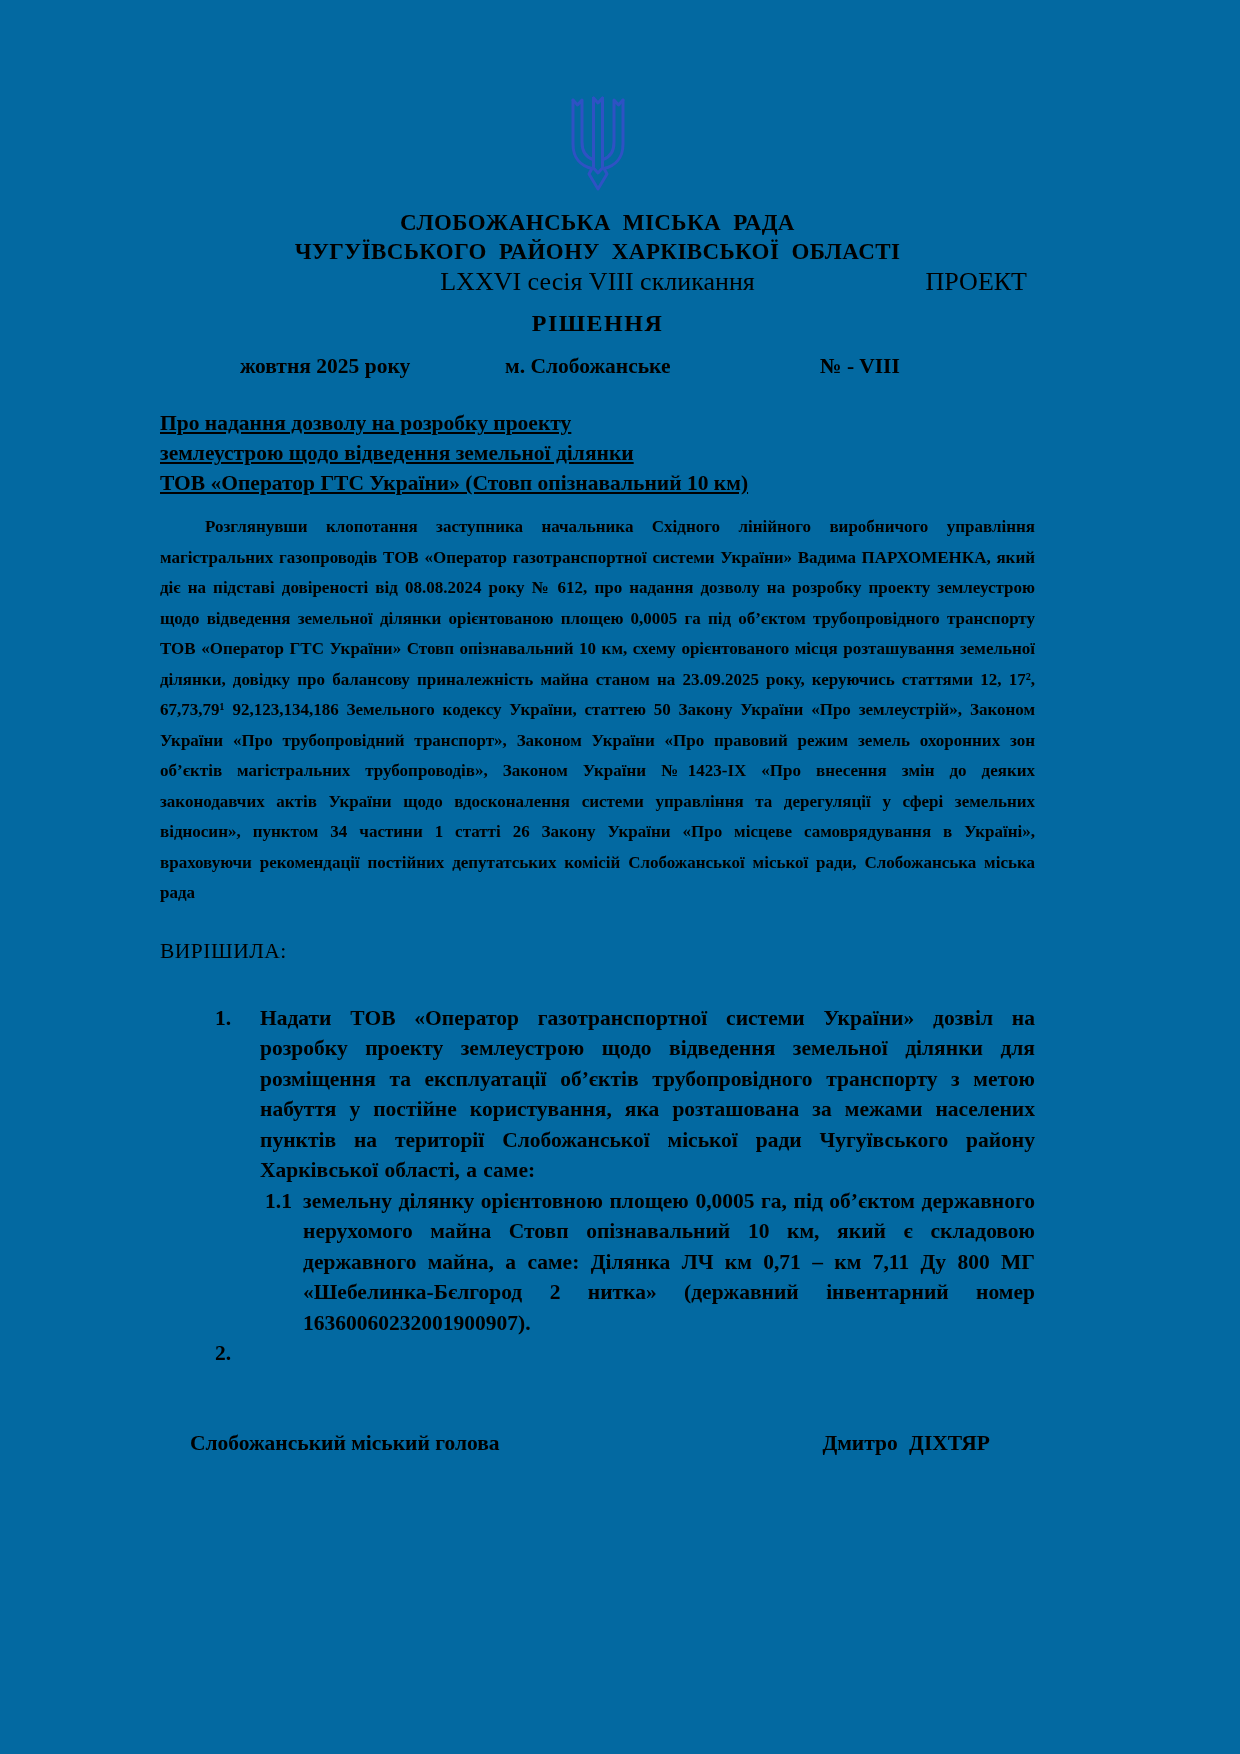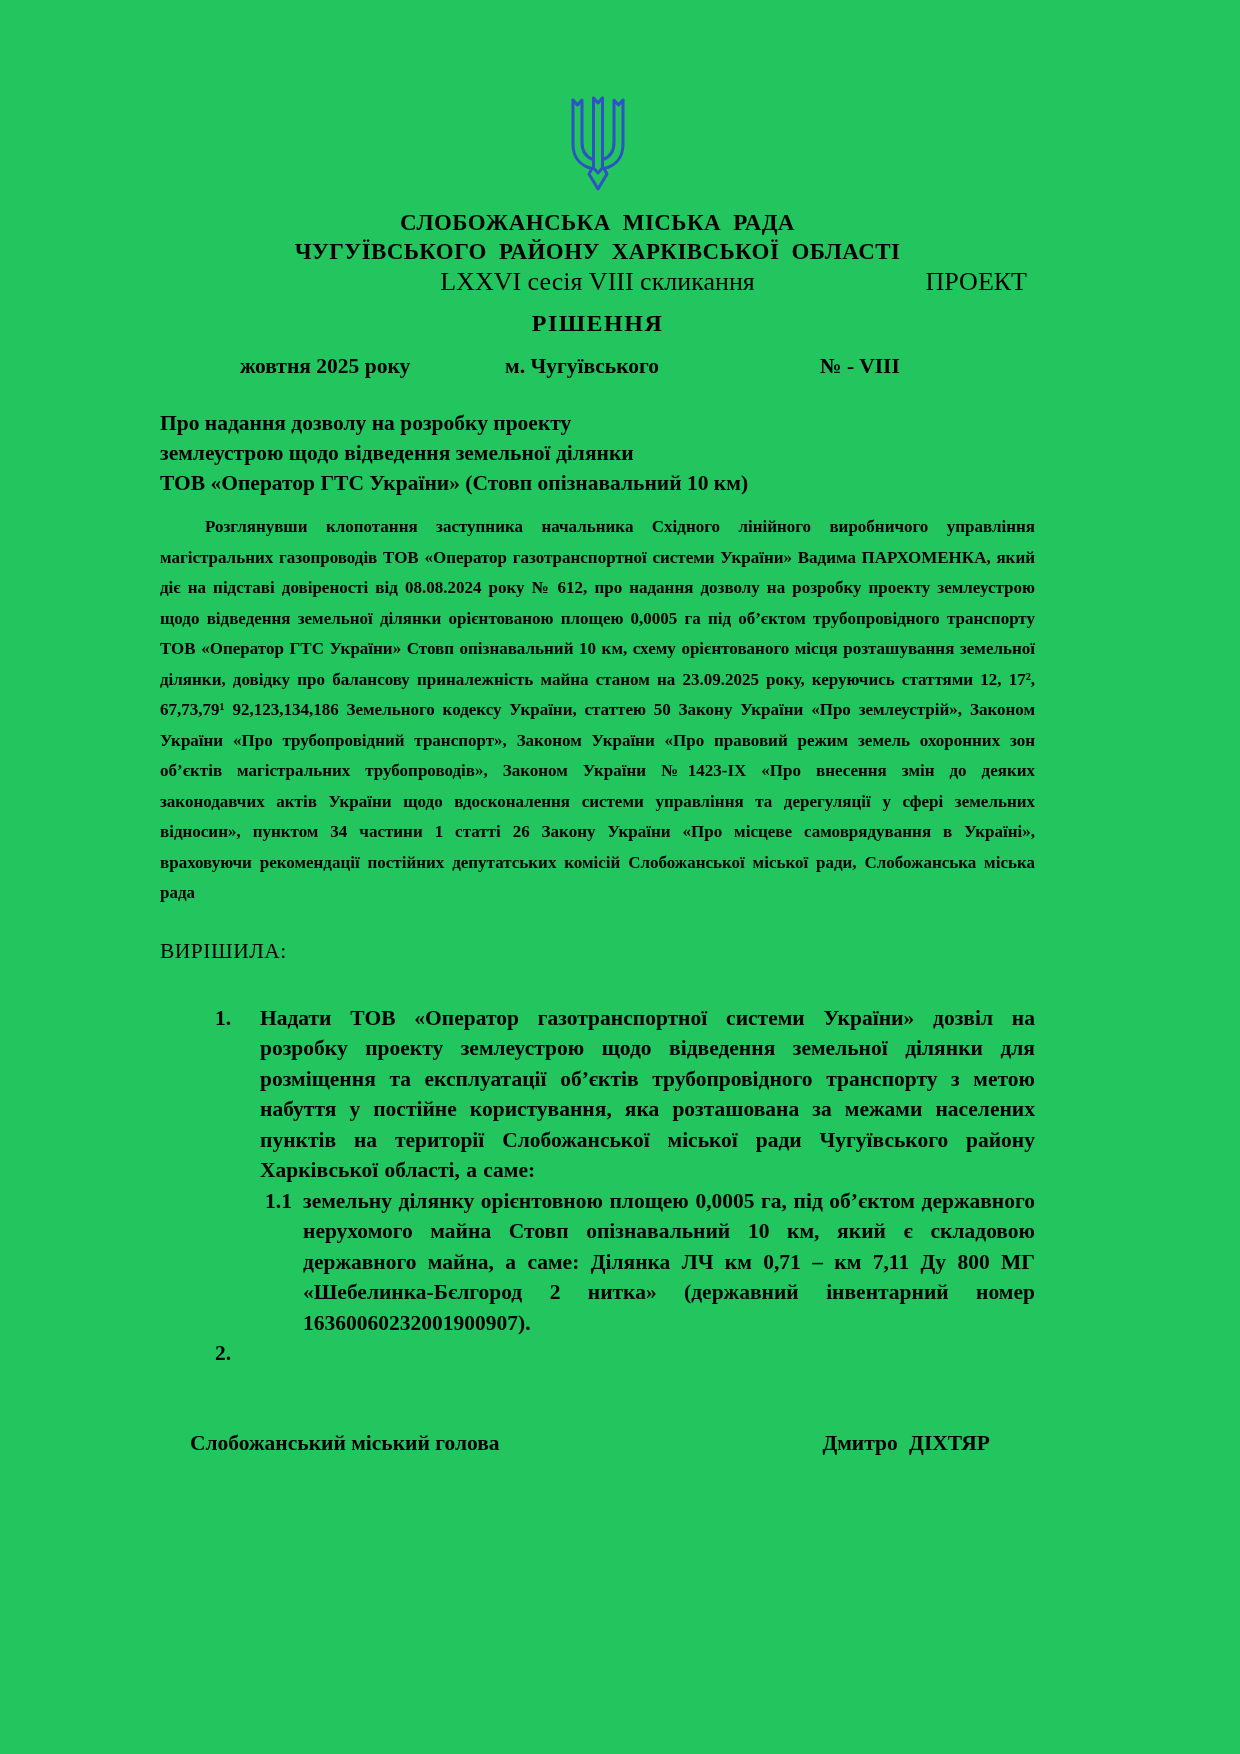--- a/index.html
+++ b/index.html
@@ -1,21 +1,21 @@
 <!DOCTYPE html>
 <html><head>
 <meta charset="utf-8">
 <style>
   html, body { margin: 0; padding: 0; background: #ffffff; }
   .page {
     position: relative;
     width: 1240px;
     height: 1754px;
     box-sizing: border-box;
-    background: #22c55e;
+    background: #0369a1;
     color: #000000;
     font-family: "Liberation Serif", serif;
     font-size: 21px;
     padding: 92px 205px 0 160px;
     overflow: hidden;
   }
   .emblem-wrap { text-align: center; margin-bottom: 8px; }
   .org-name {
     text-align: center;
     font-weight: bold;
@@ -49,20 +49,21 @@
   }
   .dateline span { position: absolute; top: 0; white-space: nowrap; }
   .dl-date   { left: 80px; }
   .dl-place  { left: 345px; }
   .dl-number { left: 660px; }
   .subject {
     font-weight: bold;
     font-size: 21.5px;
     line-height: 30px;
     margin-top: 26px;
+    text-decoration: underline;
   }
   .preamble {
     margin-top: 14px;
     text-align: justify;
     font-weight: bold;
     font-size: 17px;
     line-height: 30.5px;
     text-indent: 45px;
     word-spacing: 1px;
   }
@@ -115,21 +116,21 @@
 
   <div class="session-row">
     <span>LXXVI сесія VIII скликання</span>
     <span class="project-label">ПРОЕКТ</span>
   </div>
 
   <div class="doc-title">РІШЕННЯ</div>
 
   <div class="dateline">
     <span class="dl-date">жовтня 2025 року</span>
-    <span class="dl-place">м. Чугуївського</span>
+    <span class="dl-place">м. Слобожанське</span>
     <span class="dl-number">№ - VIII</span>
   </div>
 
   <div class="subject">
     <div>Про надання дозволу на розробку проекту</div>
     <div>землеустрою щодо відведення земельної ділянки</div>
     <div>ТОВ «Оператор ГТС України» (Стовп опізнавальний 10 км)</div>
   </div>
 
   <div class="preamble">Розглянувши клопотання заступника начальника Східного лінійного виробничого управління магістральних газопроводів ТОВ «Оператор газотранспортної системи України» Вадима ПАРХОМЕНКА, який діє на підставі довіреності від 08.08.2024 року № 612, про надання дозволу на розробку проекту землеустрою щодо відведення земельної ділянки орієнтованою площею 0,0005 га під об’єктом трубопровідного транспорту ТОВ «Оператор ГТС України» Стовп опізнавальний 10 км, схему орієнтованого місця розташування земельної ділянки, довідку про балансову приналежність майна станом на 23.09.2025 року, керуючись статтями 12, 17², 67,73,79¹ 92,123,134,186 Земельного кодексу України, статтею 50 Закону України «Про землеустрій», Законом України «Про трубопровідний транспорт», Законом України «Про правовий режим земель охоронних зон об’єктів магістральних трубопроводів», Законом України №1423-ІХ «Про внесення змін до деяких законодавчих актів України щодо вдосконалення системи управління та дерегуляції у сфері земельних відносин», пунктом 34 частини 1 статті 26 Закону України «Про місцеве самоврядування в Україні», враховуючи рекомендації постійних депутатських комісій Слобожанської міської ради, Слобожанська міська рада</div>

